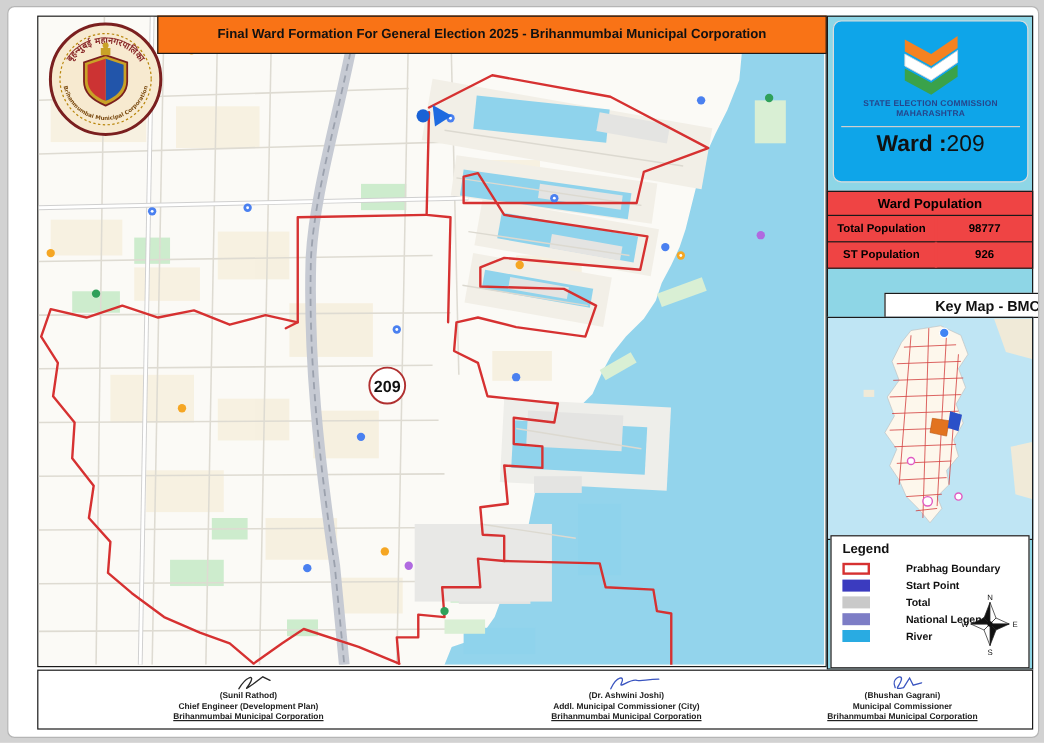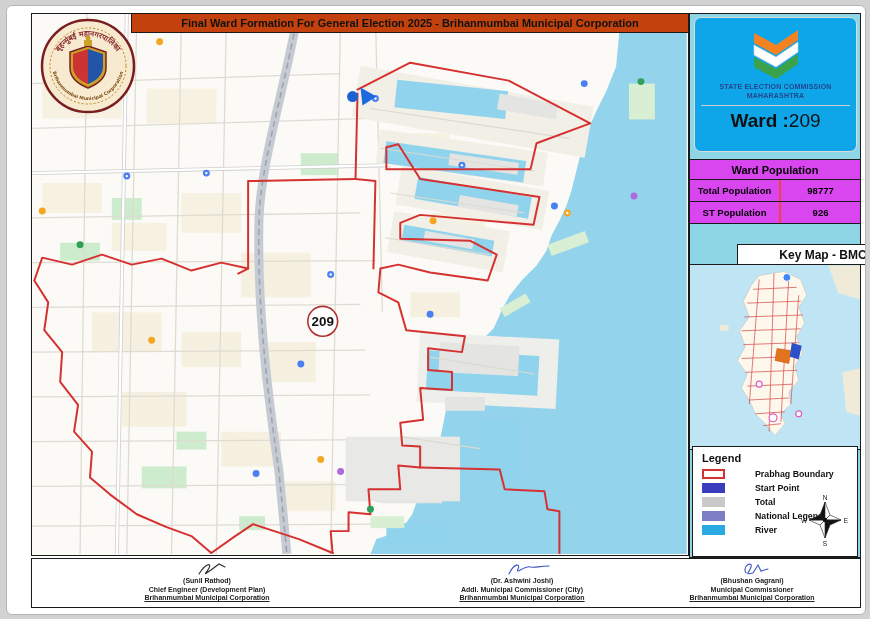--- a/index.html
+++ b/index.html
@@ -12,22 +12,22 @@
     position:absolute;left:6px;top:5px;width:858px;height:608px;
     background:#ffffff;border:1px solid #b5b5b5;border-radius:6px;overflow:hidden;
   }
   
   .map-frame{
     position:absolute;left:24px;top:7px;width:658px;height:543px;
     border:1.5px solid #1a1a1a;box-sizing:border-box;background:#fbfaf6;
   }
   .map-frame svg{display:block;}
   .title-box{
-    position:absolute;left:124px;top:7px;width:558px;height:20px;
-    background:#c2410c;border:1.5px solid #1a1a1a;box-sizing:border-box;
+    position:absolute;left:124px;top:7px;width:558px;height:32px;
+    background:#f97316;border:1.5px solid #1a1a1a;box-sizing:border-box;
     display:flex;align-items:center;justify-content:center;
     font-weight:bold;font-size:11px;color:#111;z-index:30;
   }
   .bmc-logo{position:absolute;left:33px;top:12px;width:96px;height:96px;z-index:31;}
   
   .right-panel{
     position:absolute;left:682px;top:7px;width:172px;height:545px;
     background:#8ed6e6;border:1px solid #1a1a1a;box-sizing:border-box;
   }
   .sec-box{
@@ -35,21 +35,21 @@
     background:#0ea5e9;border-radius:7px;border:1px solid #dcdcdc;box-sizing:border-box;
     text-align:center;
   }
   .sec-box svg.chev{display:block;margin:7px auto 2px auto;}
   .sec-line{font-size:7px;font-weight:bold;color:#26468c;letter-spacing:.2px;line-height:8.5px;}
   .sec-divider{border-top:1px solid #cfcfcf;margin:5px 6px 0 6px;}
   .ward-line{margin-top:4px;font-size:19px;color:#111;}
   .ward-line .wlabel{font-weight:bold;}
   .ward-line .wnum{font-weight:400;}
   .pop-table{
-    position:absolute;left:-1px;top:145px;width:172px;background:#d946ef;
+    position:absolute;left:-1px;top:145px;width:172px;background:#ef4444;
     border:1.5px solid #1a1a1a;box-sizing:border-box;
   }
   .pop-header{height:19px;display:flex;align-items:center;justify-content:center;
     font-weight:bold;font-size:11px;border-bottom:1px solid #1a1a1a;}
   .pop-row{height:21px;display:flex;border-bottom:1px solid #1a1a1a;font-size:9.5px;font-weight:bold;}
   .pop-row:last-child{border-bottom:none;}
   .pop-row .pl{width:53%;border-right:2px solid #ef4444;display:flex;align-items:center;justify-content:center;}
   .pop-row .pv{width:47%;display:flex;align-items:center;justify-content:center;}
   .keymap-header{
     position:absolute;left:-1px;top:230px;width:172px;height:21px;background:#fff;

